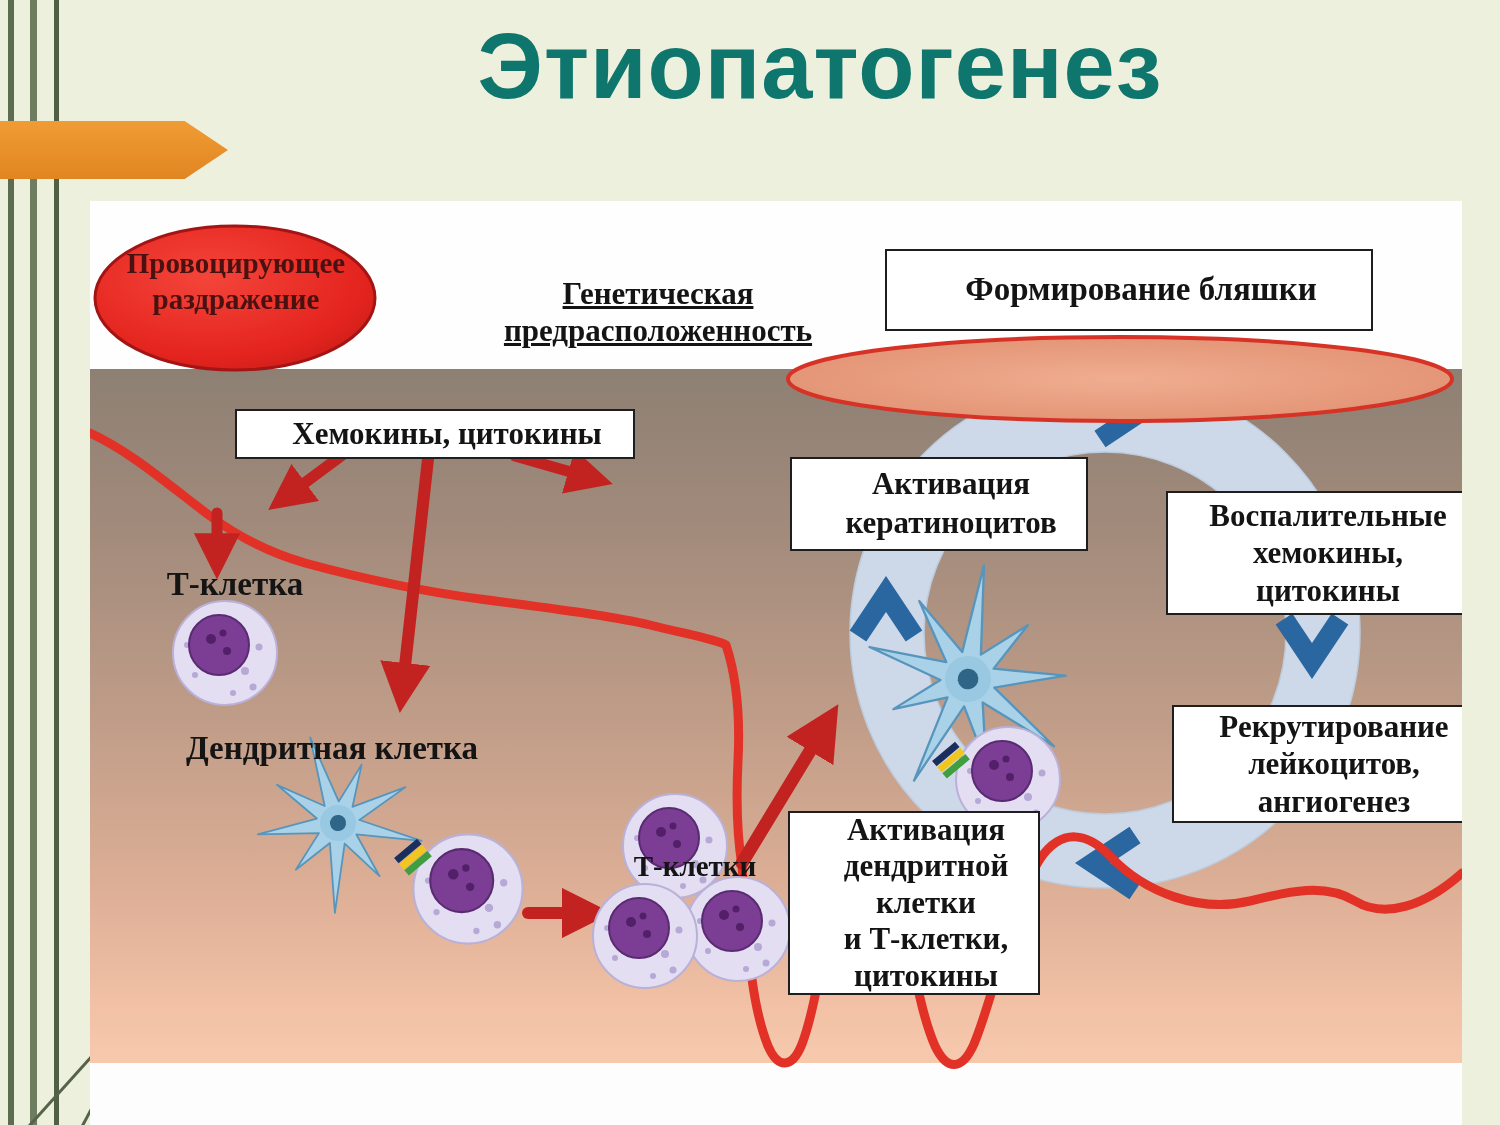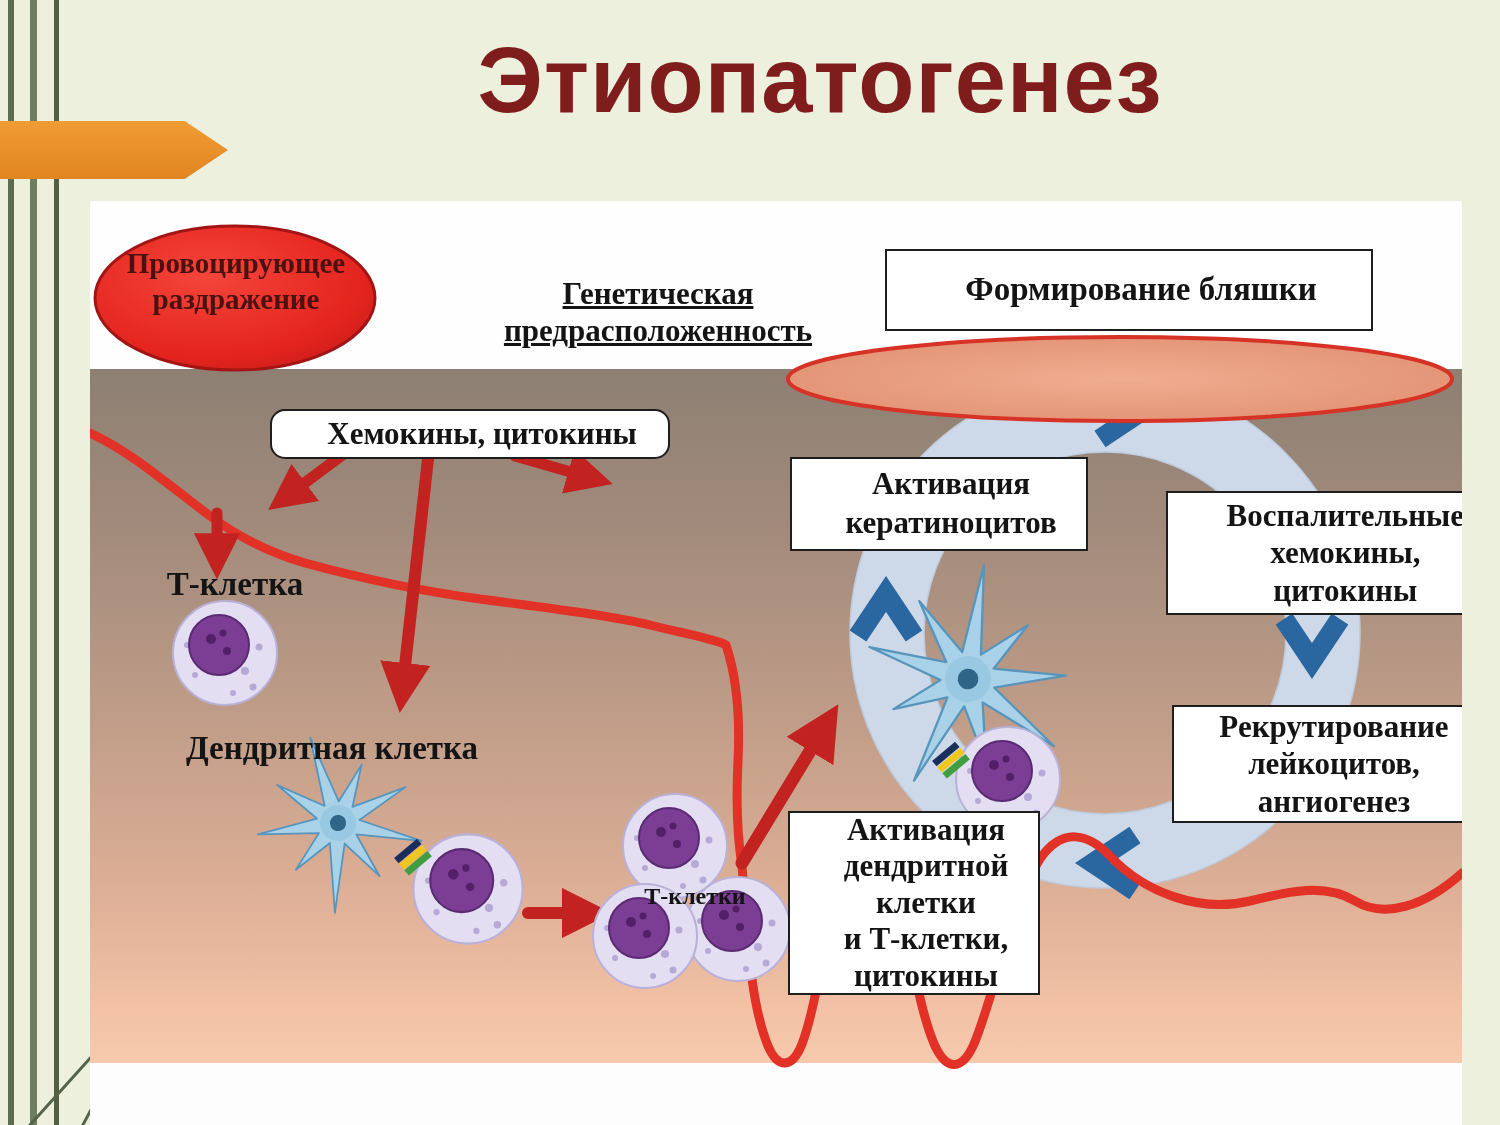--- a/index.html
+++ b/index.html
@@ -15,47 +15,47 @@
   .blade.b1 { left:92px;  top:990px;  height:230px; transform:rotate(28deg); }
   .blade.b2 { left:148px; top:1015px; height:190px; transform:rotate(12deg); }
   .blade.b3 { left:60px;  top:1005px; height:170px; transform:rotate(42deg); }
 
   
   .pennant { position:absolute; left:0; top:121px; width:228px; height:58px; z-index:2;
              background:linear-gradient(180deg,#f09c35,#e18521);
              clip-path:polygon(0 0, 81% 0, 100% 50%, 81% 100%, 0 100%); }
 
   
-  .title { position:absolute; left:140px; right:0; top:28px; z-index:2;
-           text-align:center; font-size:92px; font-weight:800; color:#7f1d1d;
+  .title { position:absolute; left:140px; right:0; top:14px; z-index:2;
+           text-align:center; font-size:92px; font-weight:800; color:#0f766e;
            letter-spacing:1px; font-family:"Liberation Sans", sans-serif; }
 
   
   .diagram { position:absolute; left:90px; top:181px; width:1372px; height:1120px;
              background:#fdfdfd; z-index:3; overflow:hidden;margin-top:20px; }
   .band-epidermis { position:absolute; left:0; top:0; width:1372px; height:168px; background:#fefefe; z-index:1; }
   .band-dermis { position:absolute; left:0; top:168px; width:1372px; height:694px; z-index:1;
       background:linear-gradient(180deg,#8d8073 0%, #a18a7b 22%, #bd9b87 48%, #dcae95 74%, #f2c1a6 92%, #f6c9ad 100%); }
   .diagram svg { position:absolute; left:0; top:0; z-index:3; }
 
   
   .lbl { position:absolute; z-index:5; font-family:"Liberation Serif", serif; font-weight:700;
          text-align:center; white-space:pre-line; color:#141414; line-height:1.2; }
   .box { background:#ffffff; border:2px solid #1e1e1e; display:flex; align-items:center; justify-content:center;padding-left:24px; }
 
   #lbl-provoking  { left:20px;  top:44px;  width:252px; font-size:29px; color:#4a1111; line-height:1.25; }
   #lbl-genetic    { left:408px; top:74px;  width:320px; font-size:31px;text-decoration:underline; }
   #box-plaque     { left:795px; top:48px;  width:460px; height:78px;  font-size:33px; }
-  #box-chemokines { left:180px; top:208px; width:372px; height:46px;  font-size:31px;border-radius:15px; }
+  #box-chemokines { left:145px; top:208px; width:372px; height:46px;  font-size:31px; }
   #lbl-tcell      { left:40px;  top:364px; width:210px; font-size:33px; }
   #lbl-dendritic  { left:88px;  top:528px; width:308px; font-size:33px; }
   #lbl-il         { left:322px; top:566px; width:118px; font-size:31px; line-height:1.08; }
-  #lbl-tcells     { left:520px; top:681px; width:170px; font-size:24px; }
+  #lbl-tcells     { left:520px; top:648px; width:170px; font-size:29px; }
   #box-keratin    { left:700px;  top:256px; width:270px; height:90px;  font-size:31px; line-height:1.25; }
-  #box-inflam     { left:1076px; top:290px; width:272px; height:120px; font-size:31px;justify-content:flex-end; }
+  #box-inflam     { left:1076px; top:290px; width:272px; height:120px; font-size:31px; }
   #box-recruit    { left:1082px; top:504px; width:272px; height:114px; font-size:31px;justify-content:center; }
   #box-dendact    { left:698px;  top:610px; width:224px; height:180px; font-size:31px; line-height:1.18; }
 </style>
 </head>
 <body>
 
 <div class="slide">
 
   <div class="stripe s1"></div>
   <div class="stripe s2"></div>

